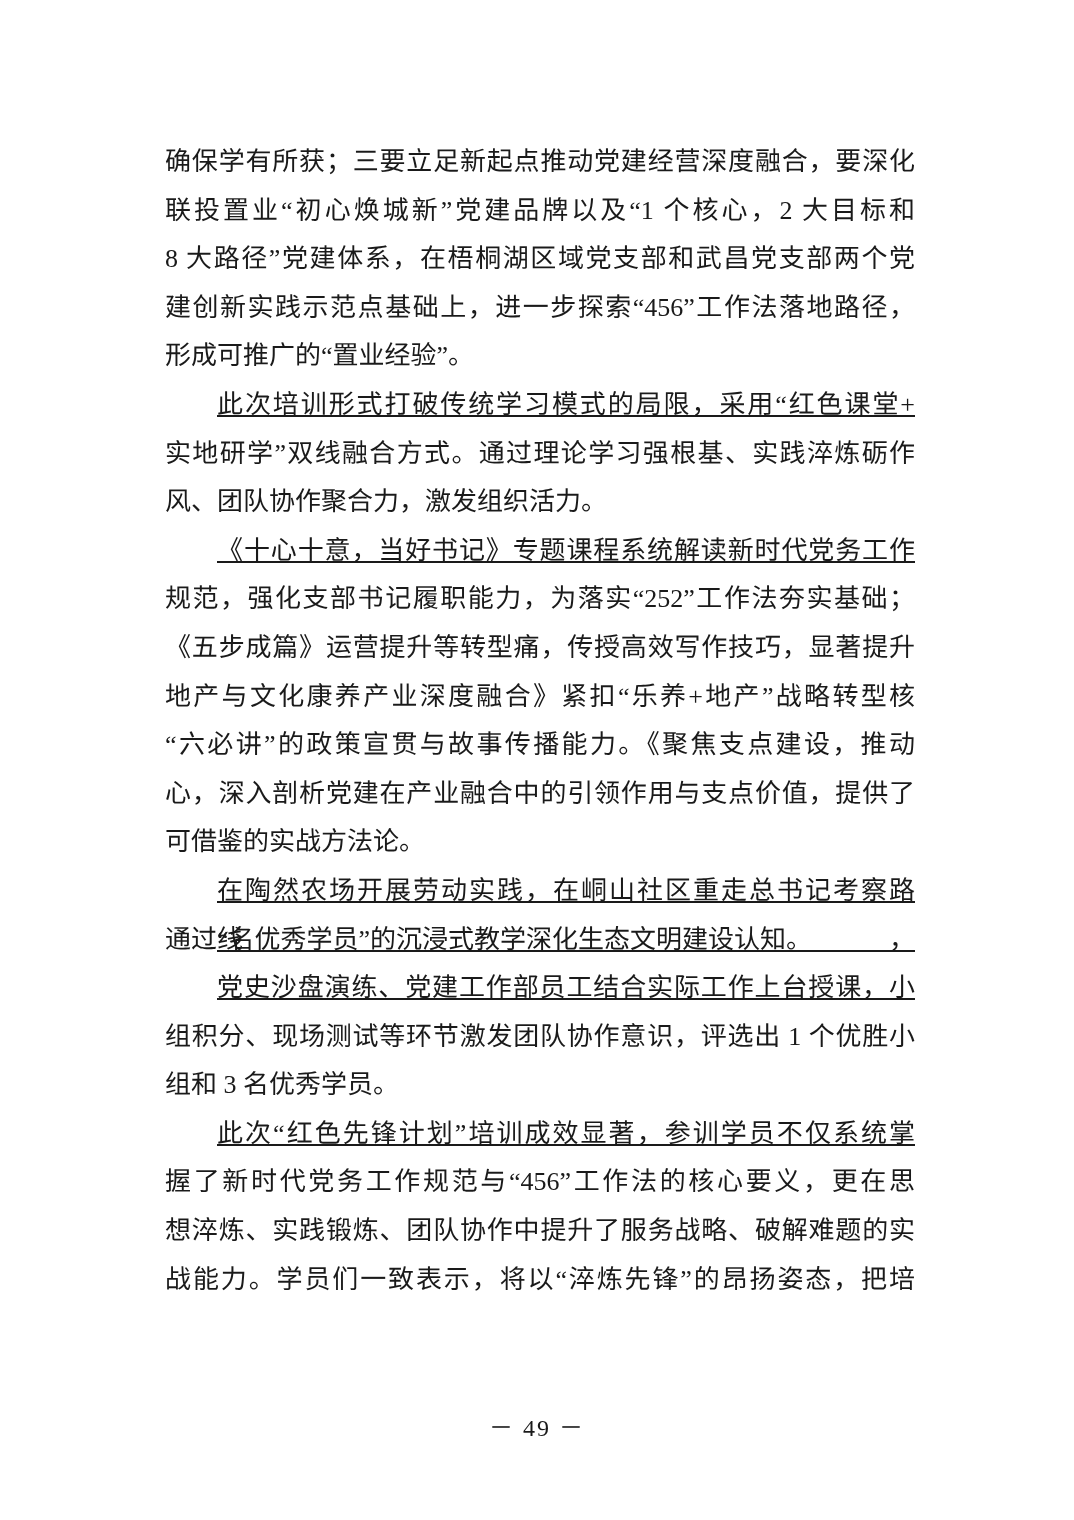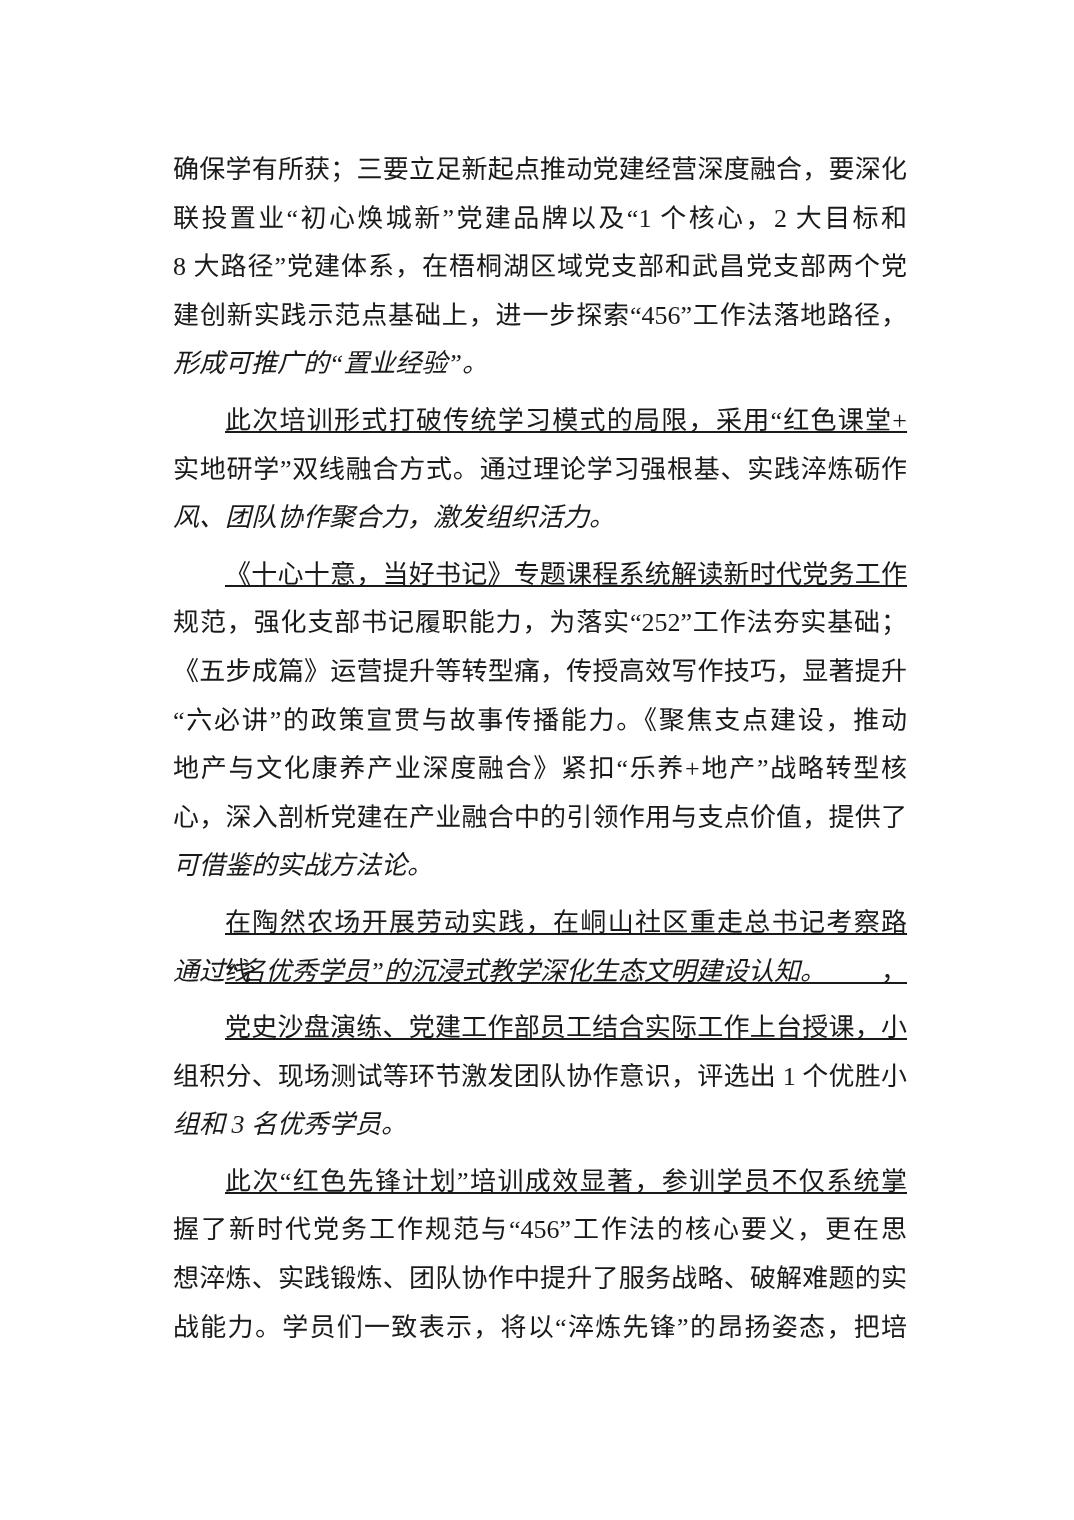--- a/index.html
+++ b/index.html
@@ -16,34 +16,33 @@
     font-family: "Liberation Serif", "DejaVu Serif", serif;
     color: #1a1a1a;
   }
   .text-block {
     position: absolute;
     left: 165px;
     top: 138px;
     width: 750px;
   }
   .paragraph {
-    margin: 8px;
+    margin: 0;
     padding: 0;
   }
   .line {
     font-size: 26px;
     line-height: 48.6px;
     height: 48.6px;
     text-align: justify;
     text-align-last: justify;
     overflow: visible;
   }
   .line.final {
     text-align-last: left;
-    font-style: italic;
   }
   .line.indent {
     padding-left: 52px;
     text-decoration: underline;
   }
   .footer {
     position: absolute;
     left: 0;
     top: 1408px;
     width: 1074px;
@@ -69,34 +68,37 @@
       </div>
       <div class="paragraph">
         <div class="line indent">此次培训形式打破传统学习模式的局限，采用“红色课堂+</div>
         <div class="line">实地研学”双线融合方式。通过理论学习强根基、实践淬炼砺作</div>
         <div class="line final">风、团队协作聚合力，激发组织活力。</div>
       </div>
       <div class="paragraph">
         <div class="line indent">《十心十意，当好书记》专题课程系统解读新时代党务工作</div>
         <div class="line">规范，强化支部书记履职能力，为落实“252”工作法夯实基础；</div>
         <div class="line">《五步成篇》运营提升等转型痛，传授高效写作技巧，显著提升</div>
+        <div class="line">地产与文化康养产业深度融合》紧扣“乐养+地产”战略转型核</div>
         <div class="line">“六必讲”的政策宣贯与故事传播能力。《聚焦支点建设，推动</div>
-        <div class="line">地产与文化康养产业深度融合》紧扣“乐养+地产”战略转型核</div>
         <div class="line">心，深入剖析党建在产业融合中的引领作用与支点价值，提供了</div>
         <div class="line final">可借鉴的实战方法论。</div>
       </div>
       <div class="paragraph">
         <div class="line indent">在陶然农场开展劳动实践，在峒山社区重走总书记考察路线，</div>
         <div class="line final">通过“名优秀学员”的沉浸式教学深化生态文明建设认知。</div>
       </div>
       <div class="paragraph">
         <div class="line indent">党史沙盘演练、党建工作部员工结合实际工作上台授课，小</div>
         <div class="line">组积分、现场测试等环节激发团队协作意识，评选出 1 个优胜小</div>
         <div class="line final">组和 3 名优秀学员。</div>
       </div>
       <div class="paragraph">
         <div class="line indent">此次“红色先锋计划”培训成效显著，参训学员不仅系统掌</div>
         <div class="line">握了新时代党务工作规范与“456”工作法的核心要义，更在思</div>
         <div class="line">想淬炼、实践锻炼、团队协作中提升了服务战略、破解难题的实</div>
         <div class="line">战能力。学员们一致表示，将以“淬炼先锋”的昂扬姿态，把培</div>
       </div>
     </div>
+  <div class="footer">
+    <span class="page-number">－ 49 －</span>
+  </div>
 </div>
 
 </body></html>

